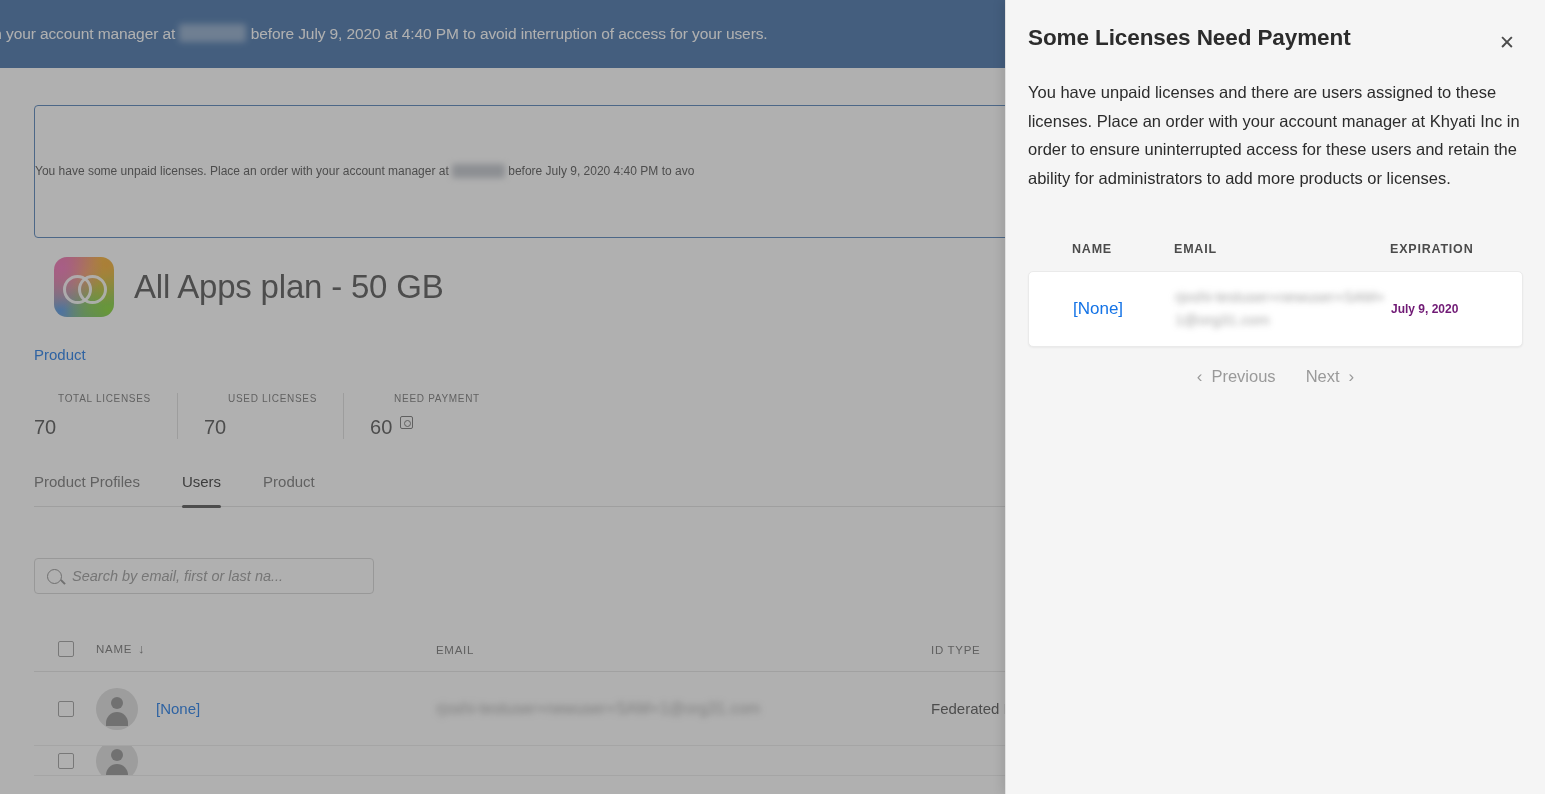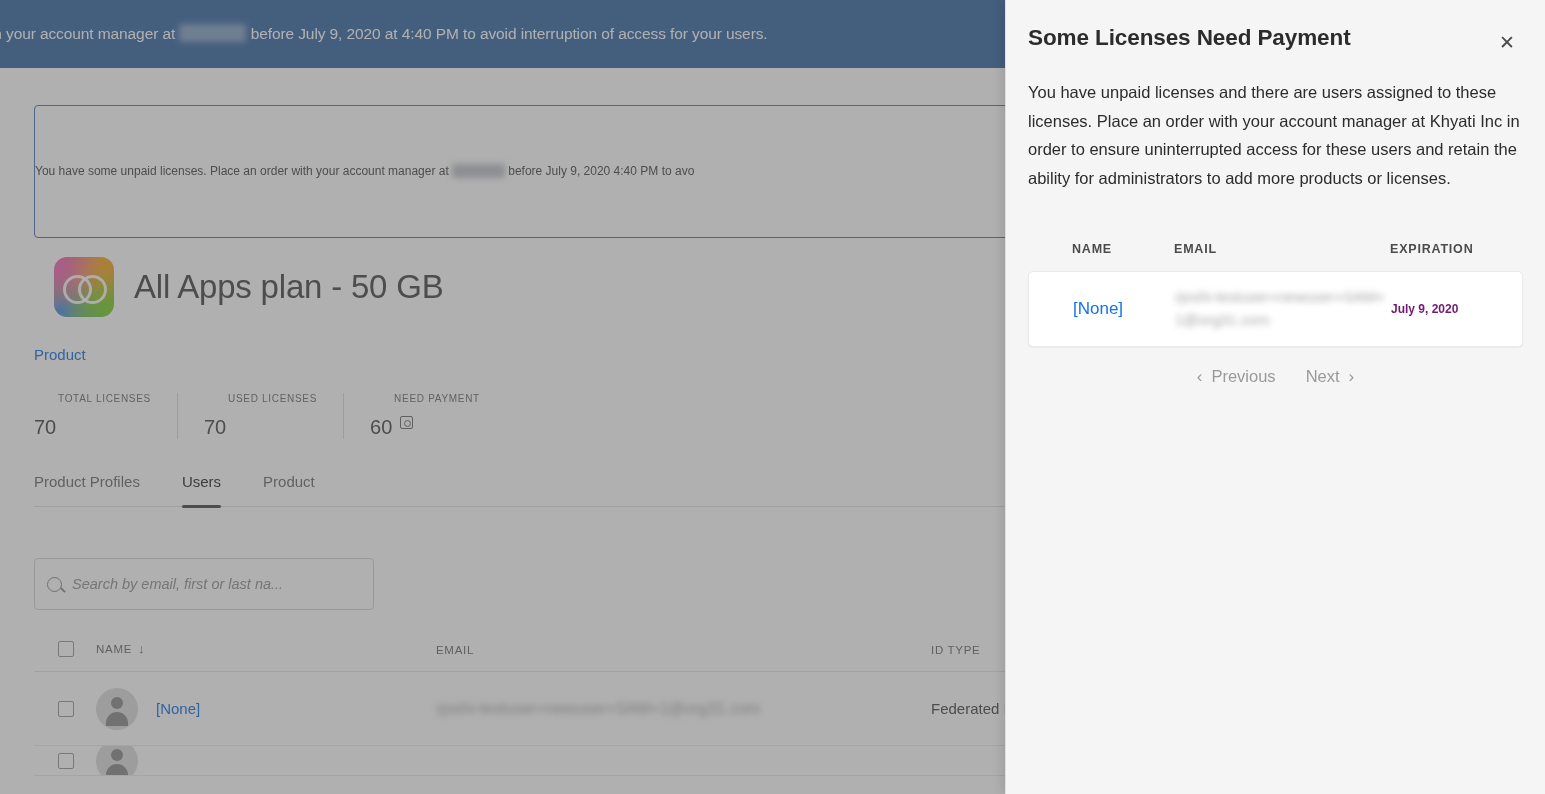--- a/index.html
+++ b/index.html
@@ -214,21 +214,21 @@
     left: 0; right: 0; bottom: -2px;
     height: 3px;
     background: #4b4b4b;
     border-radius: 2px;
   }
 
   
   .search-box {
     position: absolute;
     left: 34px; top: 490px;
-    width: 340px; height: 52px;
+    width: 340px; height: 36px;
     border: 1px solid #d4d4d4;
     border-radius: 4px;
     background: #ffffff;
     display: flex;
     align-items: center;
     padding: 0 12px;
     gap: 10px;
   }
   .search-glyph {
     width: 15px; height: 15px;

